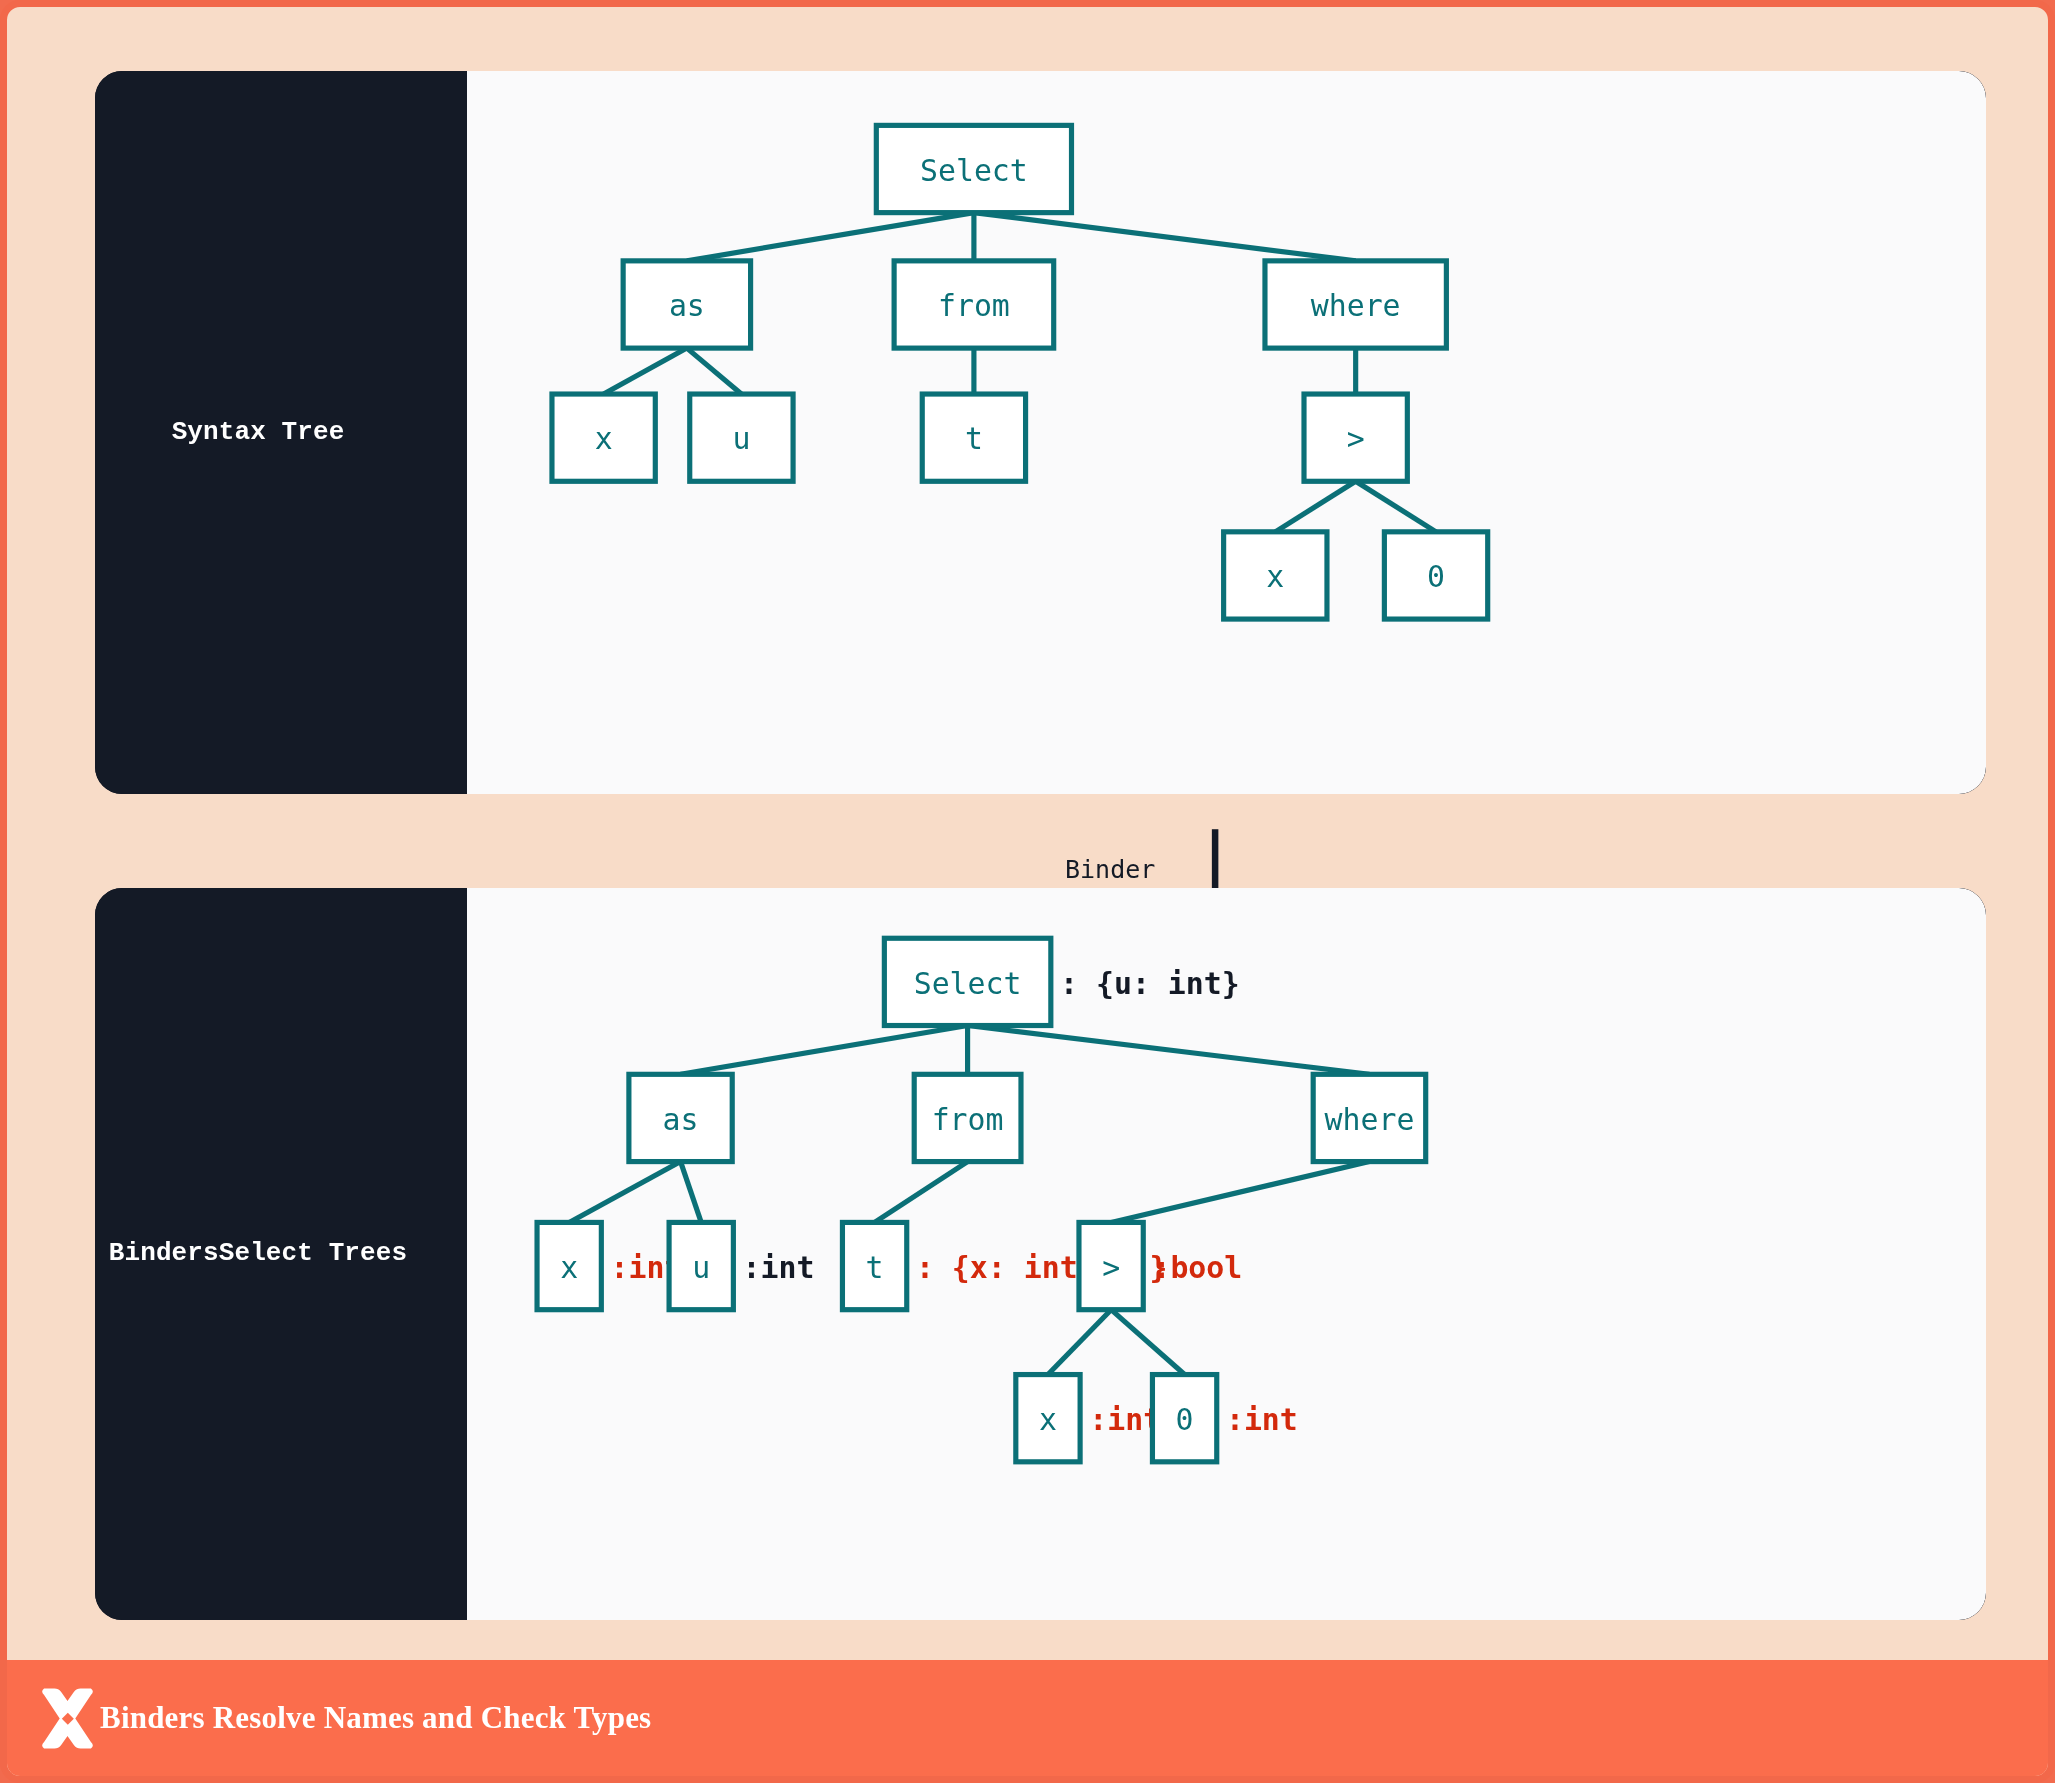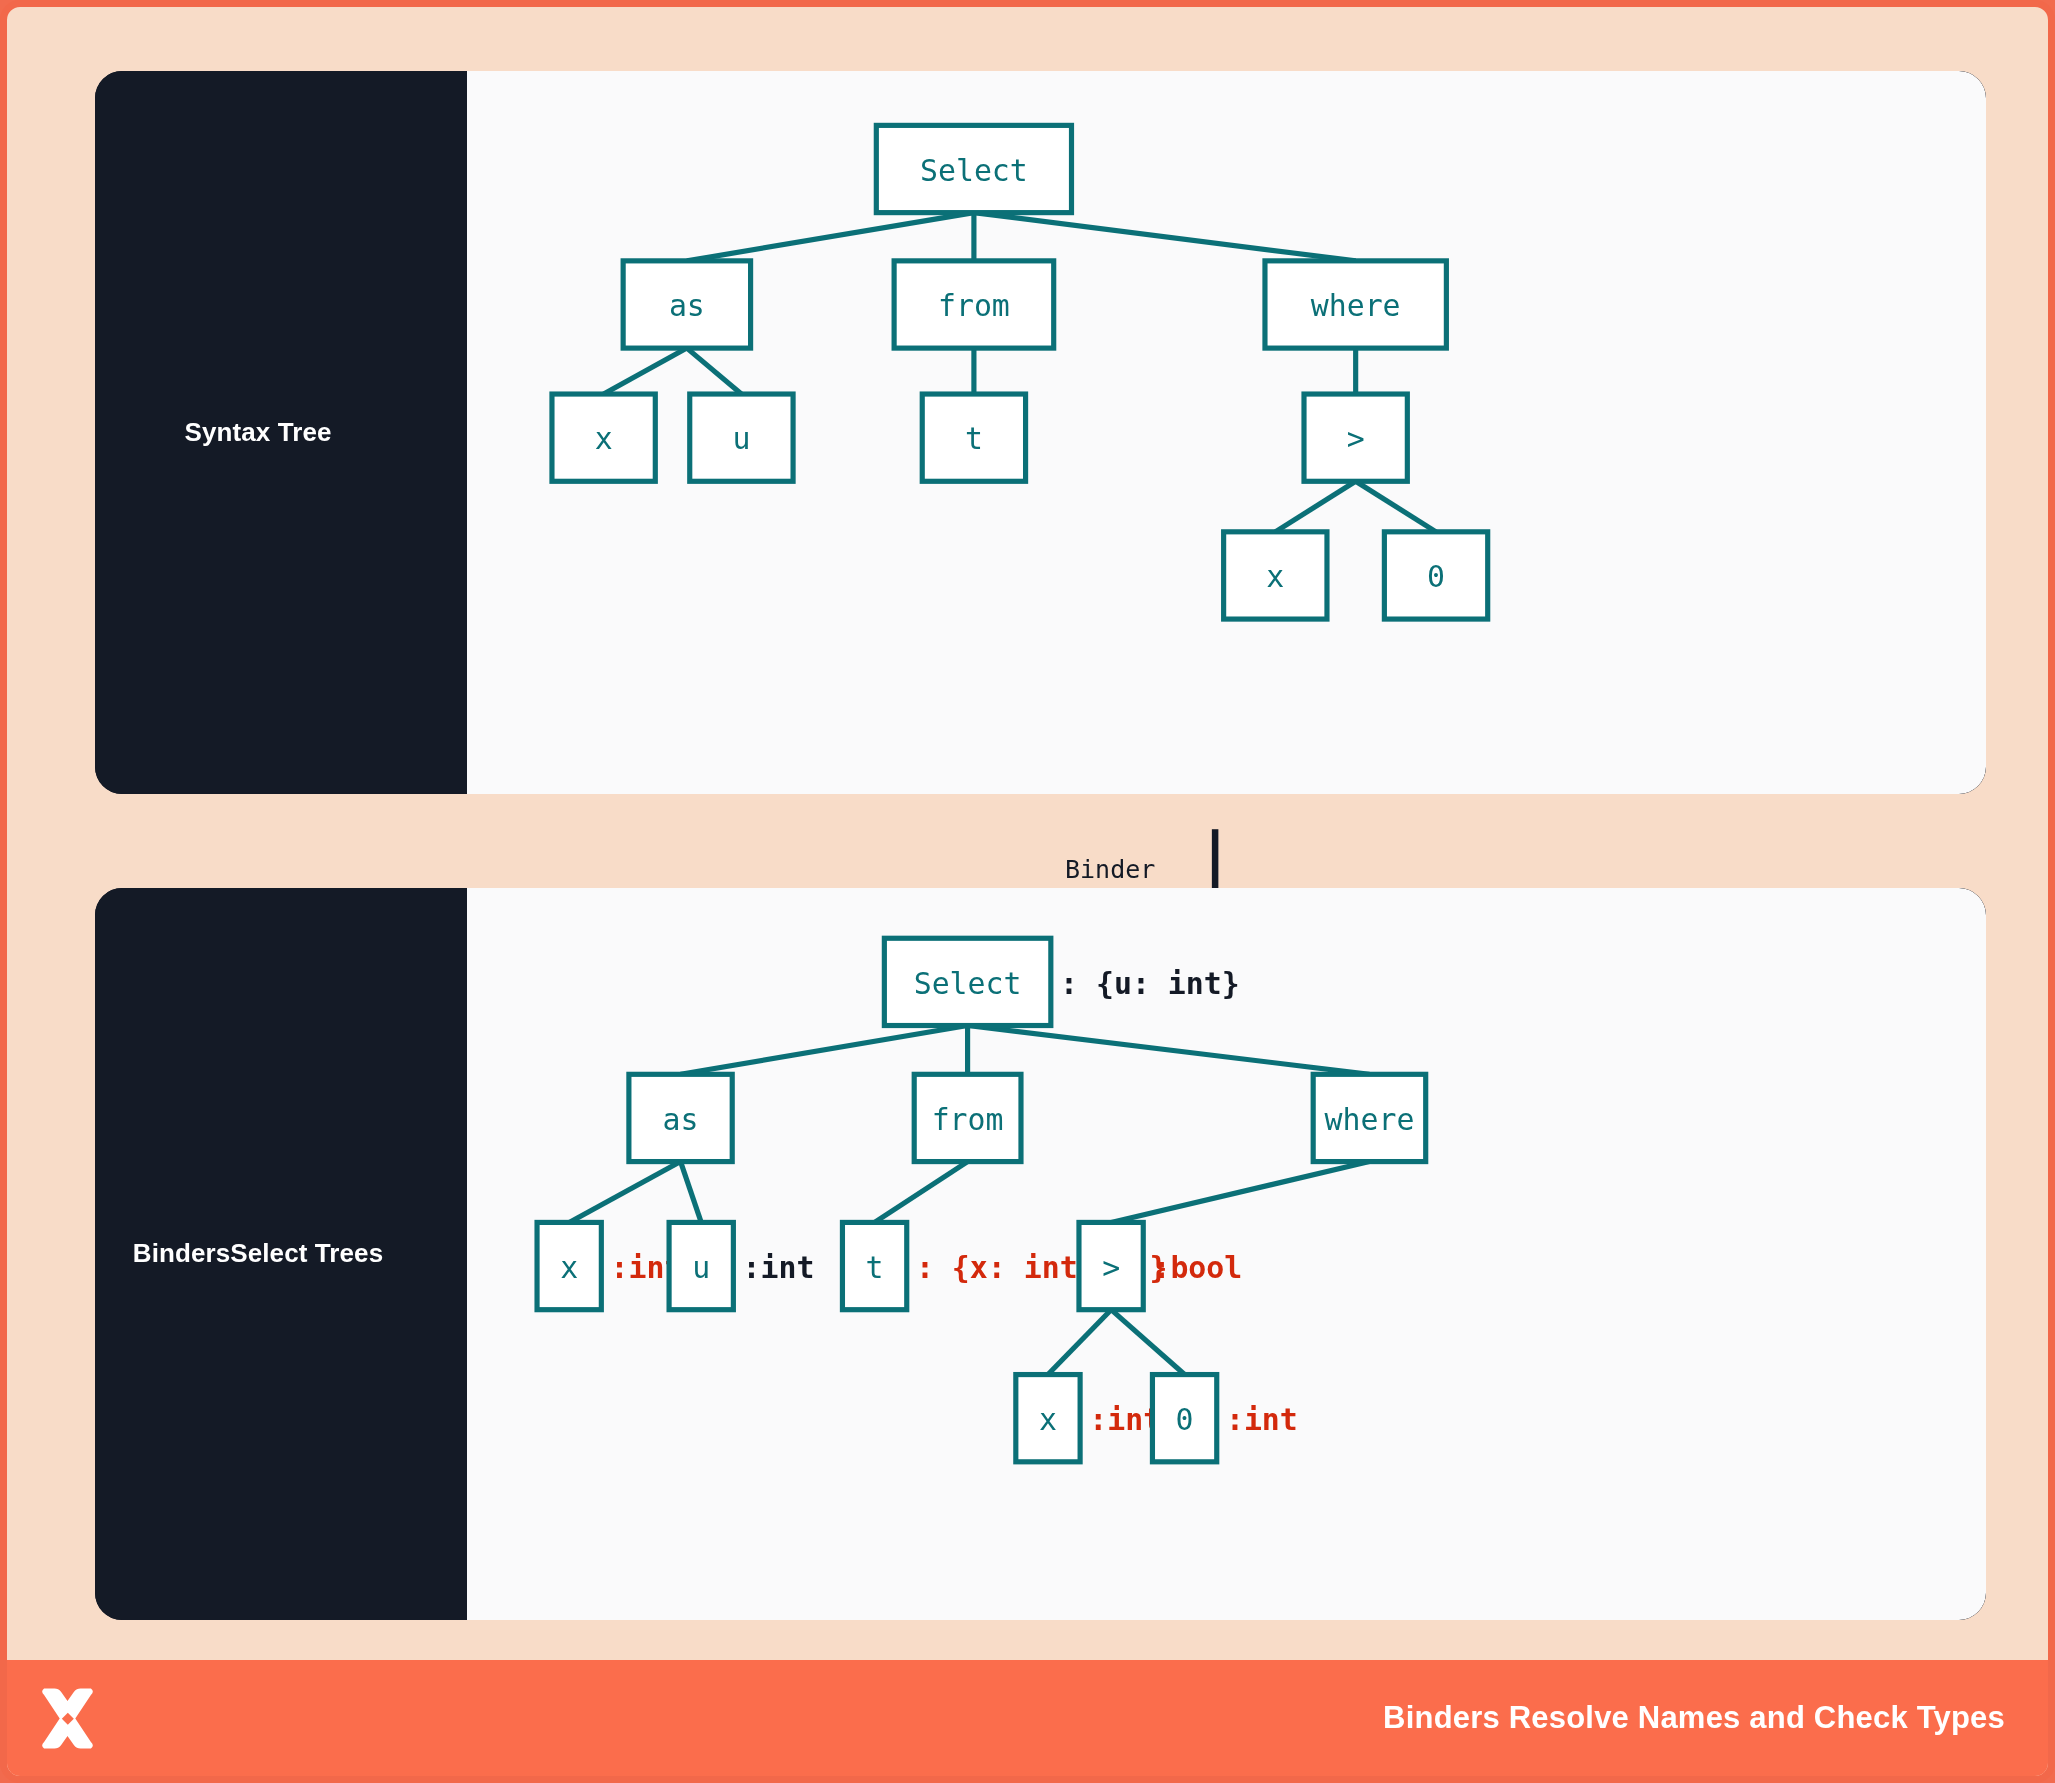--- a/index.html
+++ b/index.html
@@ -33,20 +33,21 @@
     background:#141A26;
     color:#FFFFFF;
     display:flex;
     align-items:center;
     justify-content:center;
     text-align:center;
     font-size:26px;
     font-weight:700;
     line-height:1.28;
     letter-spacing:0.1px;
+    font-family:Liberation Mono, monospace;
   }
   .panel-canvas{
     flex:1 1 auto;
     position:relative;
     background:#FAFAFB;
     border-top-right-radius:27px;
     border-bottom-right-radius:27px;
     margin-left:46px;
   }
   .panel-canvas svg{position:absolute;left:0;top:0;width:100%;height:100%;display:block;}
@@ -66,23 +67,23 @@
   }
   #binder-arrow{position:absolute;left:1100px;top:-3.5px;}
 
   
   #footer{
     position:absolute;
     left:0; right:0; bottom:0; height:116px;
     background:#FB6D4C;
     display:flex;
     align-items:center;
-    justify-content:space-between;
     border-bottom-left-radius:13px;
     border-bottom-right-radius:13px;
+    font-family:Liberation Serif, serif;
   }
   #footer-logo{margin-left:28px;display:block;}
   #footer-title{
     margin-right:43px;
     color:#FFFFFF;
     font-size:31px;
     font-weight:700;
     letter-spacing:0.2px;
     white-space:nowrap;
   }

